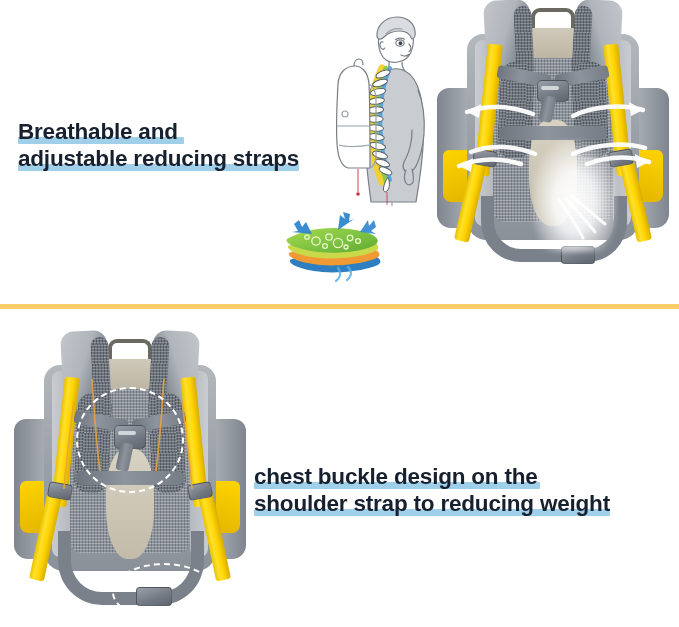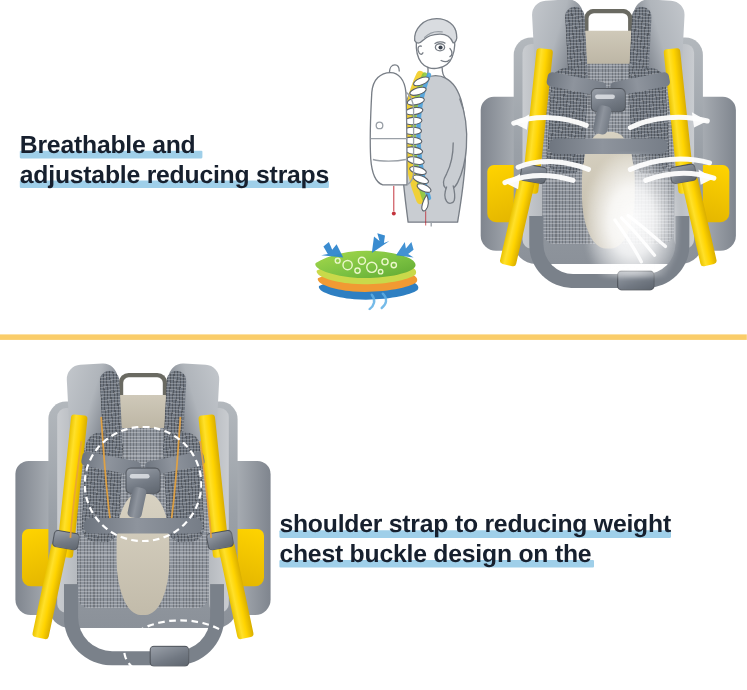--- a/index.html
+++ b/index.html
@@ -286,27 +286,27 @@
       </g>
     </svg>
   </div>
 </div>
 
 <div id="divider"></div>
 
 <div class="panel" id="panel-bottom">
 
   <div class="headline" id="headline-buckle" style="top:152px;">
+    <span class="hl-line l1">
+      <span class="mark"></span>
+      <span class="txt">chest buckle design on the</span>
+    </span>
     <span class="hl-line l2">
       <span class="mark"></span>
       <span class="txt">shoulder strap to reducing weight</span>
-    </span>
-    <span class="hl-line l1">
-      <span class="mark"></span>
-      <span class="txt">chest buckle design on the</span>
     </span>
   </div>
 
   <div class="bp" id="backpack-buckle" style="left:14px;top:20px;width:232px;height:296px;">
 
     <div class="bp-sidewall" style="left:0px;top:88px;width:54px;height:140px;background:linear-gradient(90deg,#7f858e,#a9aeb4 60%,#9aa0a7);border-radius:12px 6px 10px 14px;"></div>
     <div class="bp-sidewall" style="left:178px;top:88px;width:54px;height:140px;background:linear-gradient(270deg,#7f858e,#a9aeb4 60%,#9aa0a7);border-radius:6px 12px 14px 10px;"></div>
 
     <div style="position:absolute;left:6px;top:150px;width:34px;height:52px;background:linear-gradient(160deg,#FFD400,#E2B400);border-radius:6px 2px 8px 8px;"></div>
     <div style="position:absolute;left:192px;top:150px;width:34px;height:52px;background:linear-gradient(200deg,#FFD400,#E2B400);border-radius:2px 6px 8px 8px;"></div>

